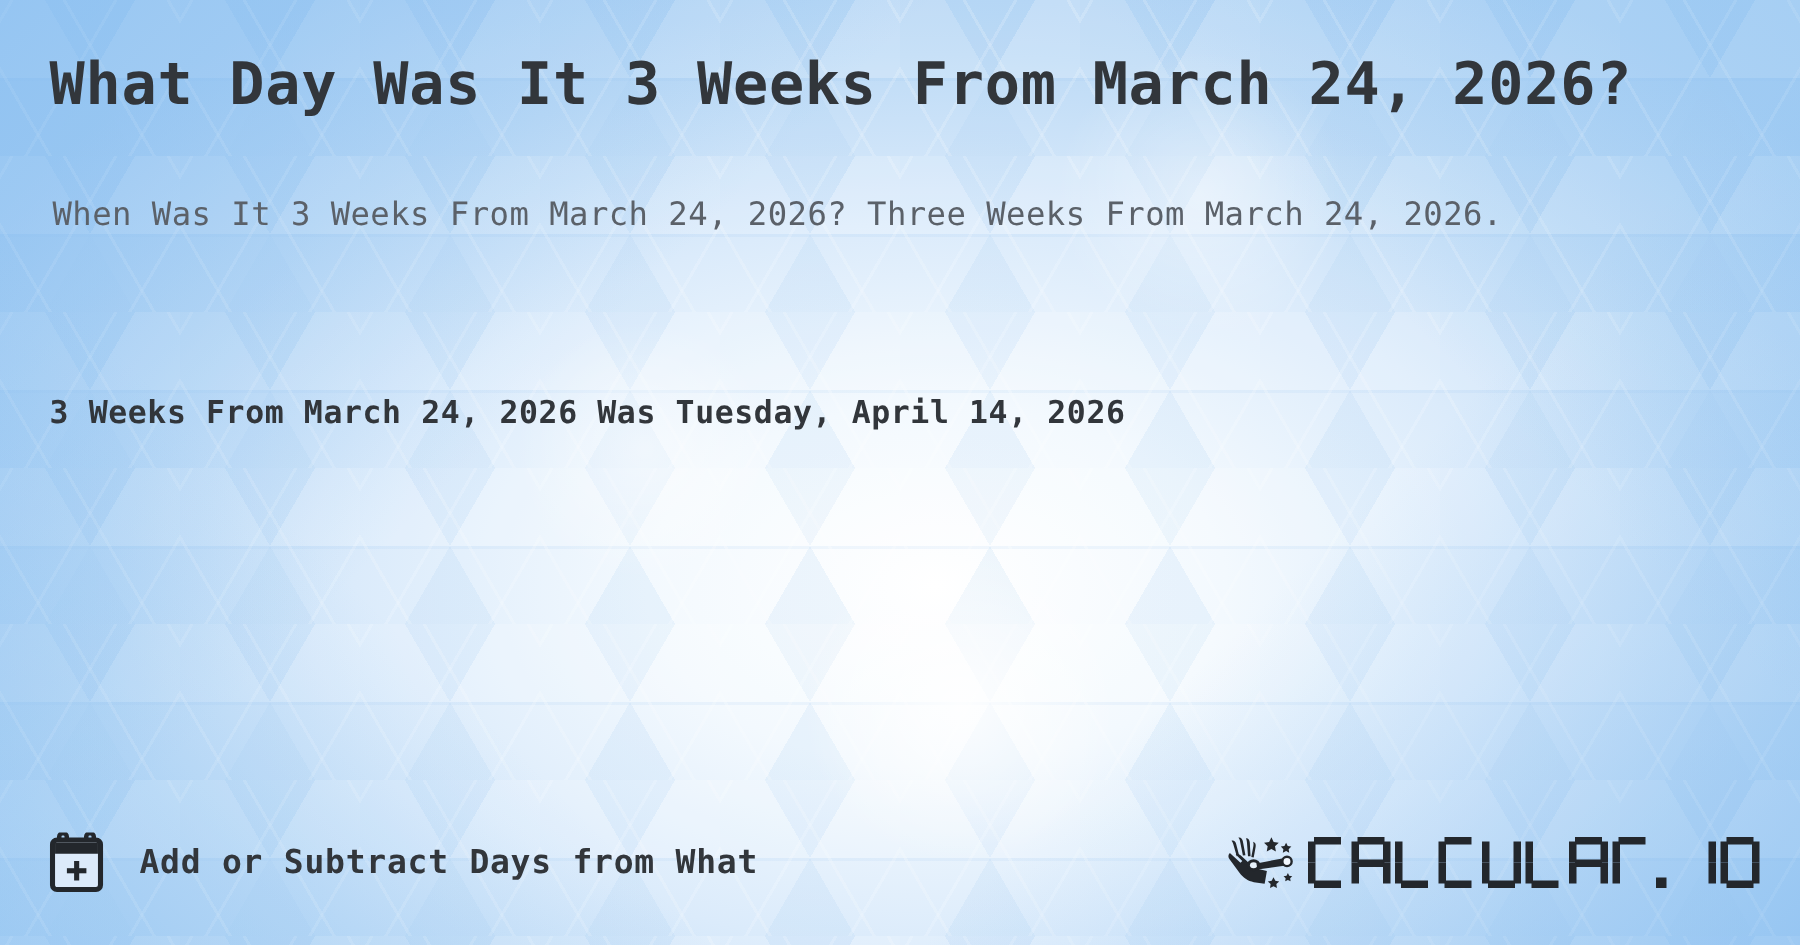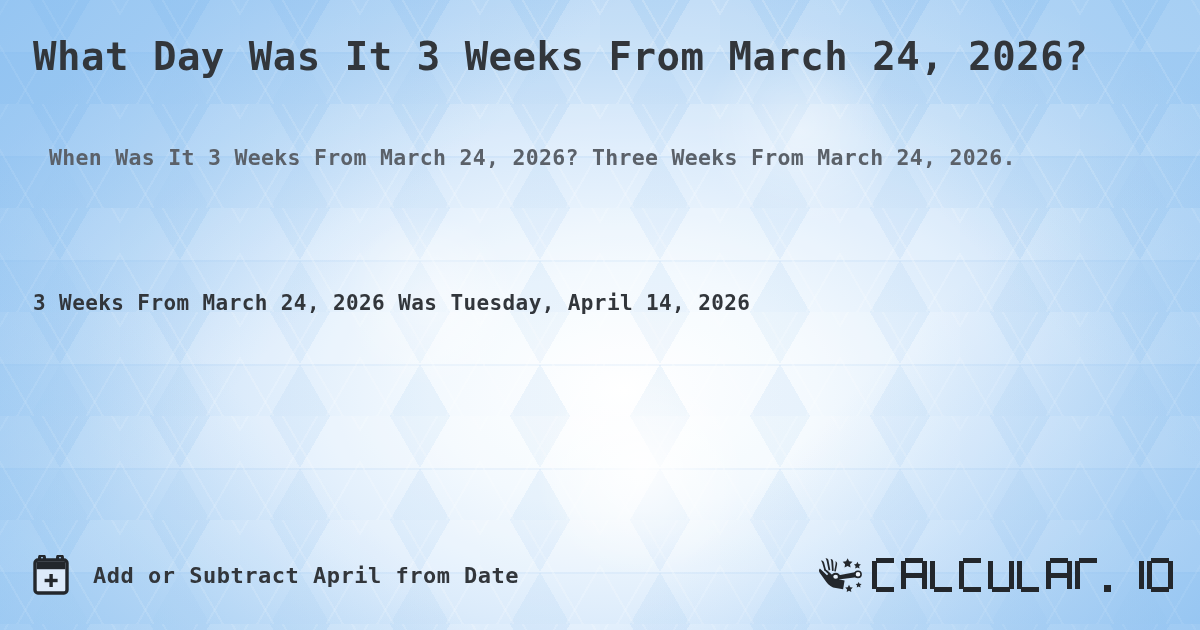--- a/index.html
+++ b/index.html
@@ -98,25 +98,25 @@
     padding-top: 30px;
     font-size: 39px;
     line-height: 53px;
     font-weight: 700;
     letter-spacing: .5px;
     color: #32363b;
     max-width: 1060px;
   }
 
   .subtitle {
-    margin: 16px;
+    margin: 2px;
     padding-top: 41px;
     font-size: 21.5px;
     line-height: 36px;
-    font-weight: 700;
+    font-weight: 400;
     letter-spacing: .3px;
     color: #5b6169;
     max-width: 1110px;
   }
 
   .answer {
     margin: 0;
     padding-top: 88px;
     font-size: 21px;
     line-height: 46px;
@@ -225,21 +225,21 @@
 
       <svg class="cal-icon" viewBox="0 0 38 40">
         <rect x="6.5" y="0.5" width="5" height="8" rx="2.2" fill="none" stroke="#23272c" stroke-width="3"></rect>
         <rect x="24.5" y="0.5" width="5" height="8" rx="2.2" fill="none" stroke="#23272c" stroke-width="3"></rect>
         <rect x="2" y="5" width="32" height="33" rx="3" fill="#dceafa" stroke="#23272c" stroke-width="3.4"></rect>
         <path d="M3.7 6.6 H32.3 V14.2 H3.7 Z" fill="#23272c"></path>
         <rect x="16.4" y="19" width="3.4" height="13" fill="#23272c"></rect>
         <rect x="11.6" y="23.8" width="13" height="3.4" fill="#23272c"></rect>
       </svg>
 
-      <span class="footer-label">Add or Subtract April from Date</span>
+      <span class="footer-label">Add or Subtract Days from What</span>
     </div>
 
     <div class="brand">
 
       <svg class="brand-mark" viewBox="0 0 52 42">
         <g fill="#23272c">
           <path d="M7 6.5c1.6-.5 2.7.6 3.1 2.2l2 7.6-1.6.5-2.3-8c-.3-1.1-.9-1.9-1.2-2.3z"></path>
           <path d="M11.6 4.4c1.7-.3 2.7.9 3 2.6l1.7 9.1-1.7.3-1.9-9.5c-.2-1.1-.7-2-1.1-2.5z"></path>
           <path d="M16.6 4.9c1.7-.1 2.5 1.2 2.6 2.9l.5 9-1.7.1-.7-9.3c-.1-1.1-.4-2.1-.7-2.7z"></path>
           <path d="M21.3 7.2c1.6.3 2.1 1.7 1.8 3.3l-1.3 7.1-1.6-.3 1.4-7.3c.2-1.1.1-2.1-.3-2.8z"></path>

